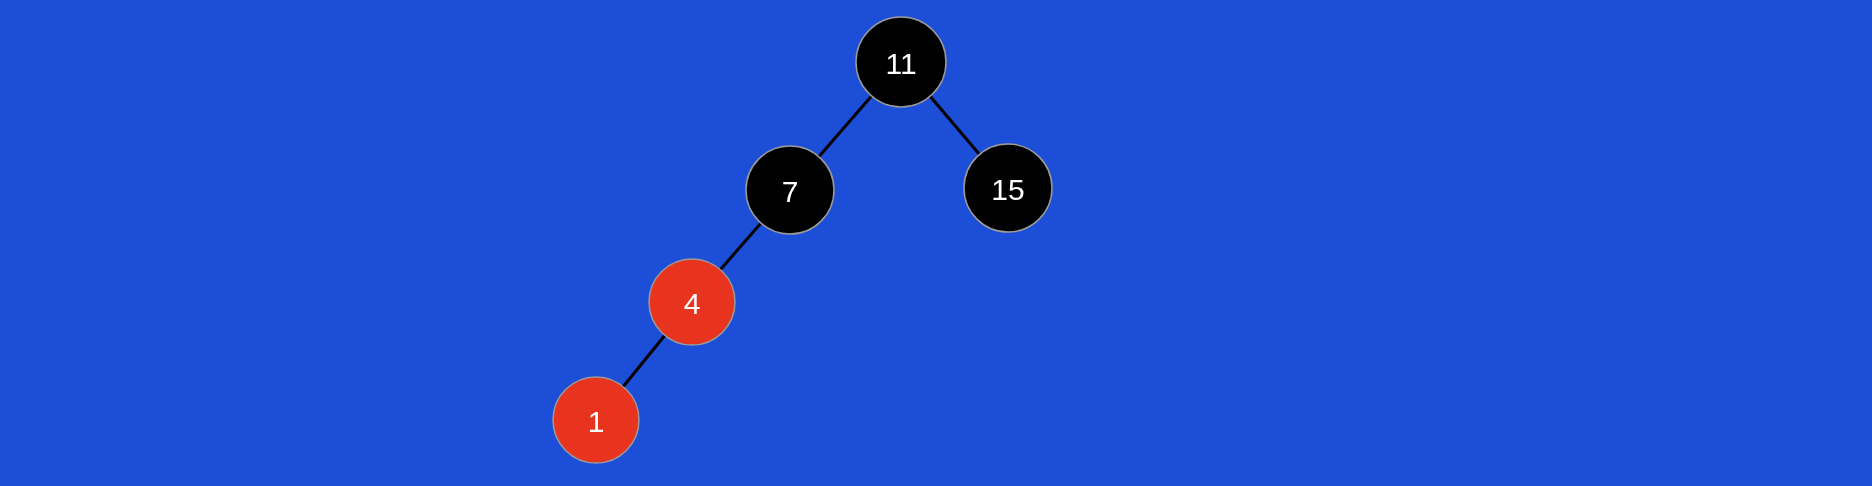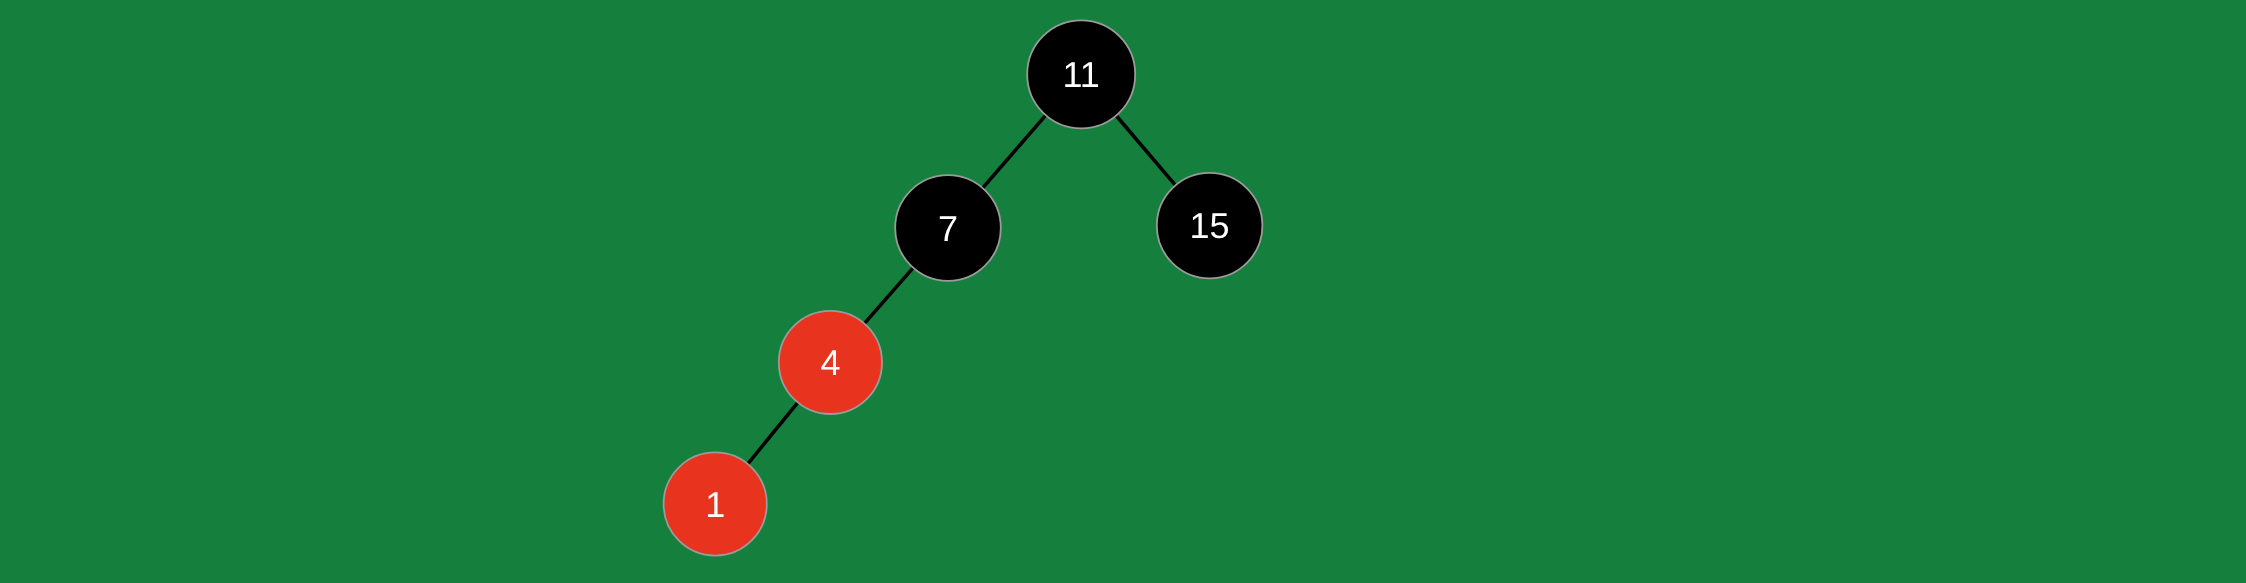--- a/index.html
+++ b/index.html
@@ -8,21 +8,21 @@
     padding: 0;
     background: #ffffff;
   }
   body {
     font-family: "Liberation Sans", sans-serif;
   }
   #canvas {
     position: relative;
     width: 1872px;
     height: 486px;
-    background: #15803d;
+    background: #1d4ed8;
     overflow: hidden;
   }
   #tree-svg {
     position: absolute;
     left: 0;
     top: 0;
     width: 1872px;
     height: 486px;
     display: block;
   }

